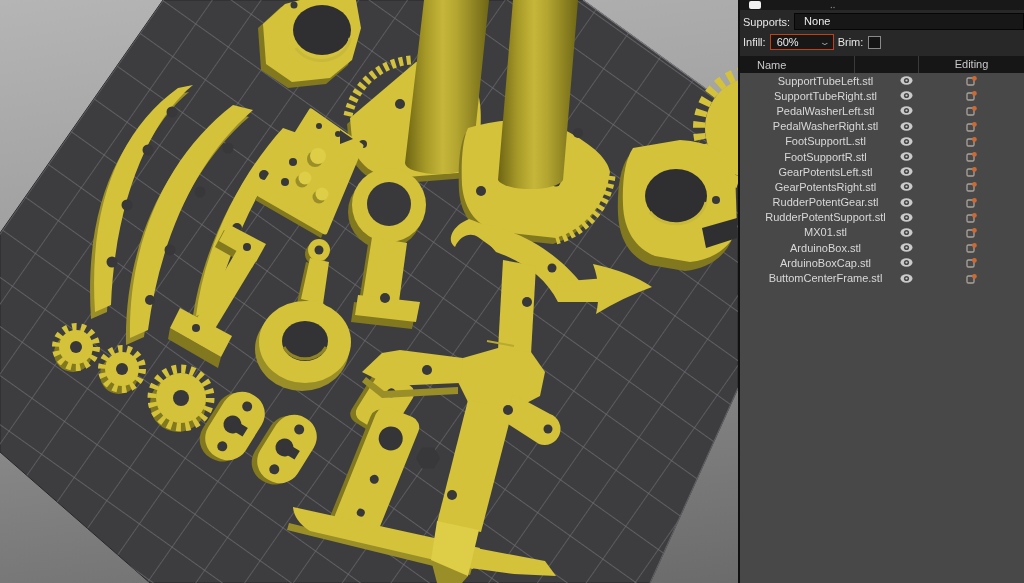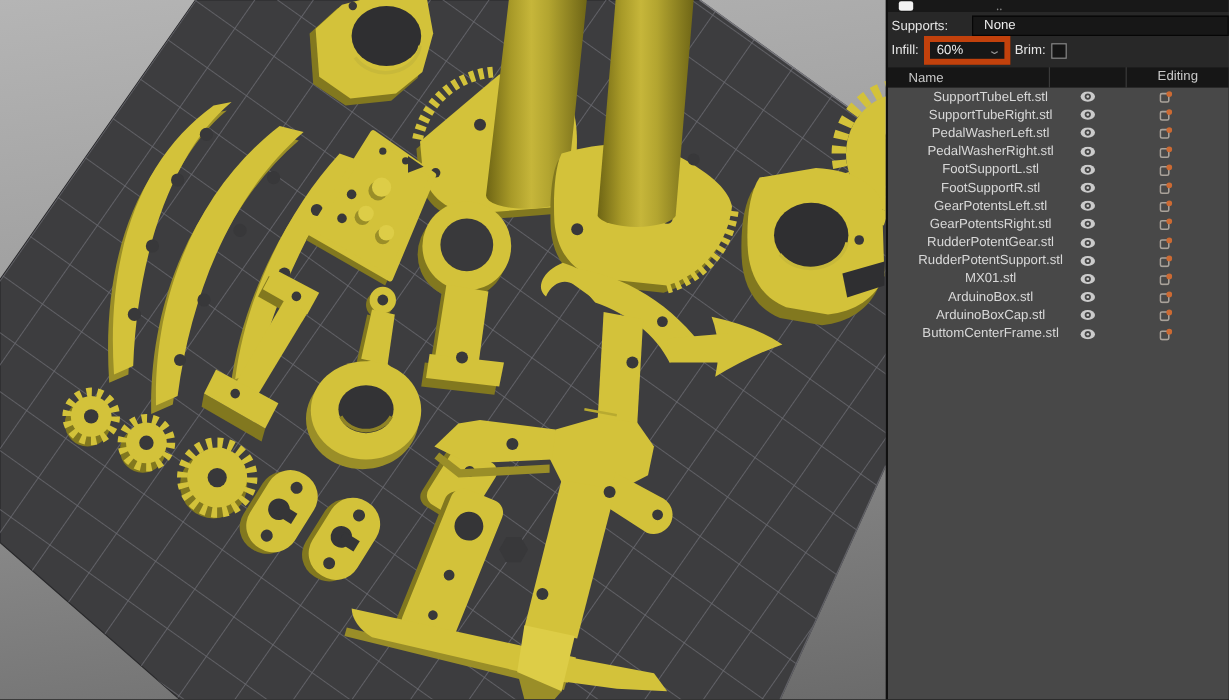--- a/index.html
+++ b/index.html
@@ -22,35 +22,35 @@
   .bed{fill:var(--bed)}
   
   .panel{width:286px;box-sizing:border-box;border-left:2px solid #101010;
          background:#484848;color:#dadada;font-size:11px;display:flex;flex-direction:column;}
   .top-strip{height:10px;background:#181818;position:relative;flex:0 0 auto;}
   .top-strip .mini-icon{position:absolute;left:9px;top:1px;width:12px;height:8px;
         background:#f2f2f2;border-radius:2px;}
   .top-strip .dots{position:absolute;left:90px;top:-3px;color:#8a8a8a;font-size:10px;letter-spacing:2px;}
   .opts{background:#282828;padding:2px 0 4px 3px;flex:0 0 auto;}
   .row-supports{display:flex;align-items:center;height:19px;}
-  .row-supports .lbl{color:#e6e6e6;margin-right:20px;white-space:nowrap;}
+  .row-supports .lbl{color:#e6e6e6;margin-right:4px;white-space:nowrap;}
   .field-supports{flex:1;height:15px;line-height:15px;background:#171717;border:1px solid #060606;
         color:#ececec;padding-left:9px;}
   .row-infill{display:flex;align-items:center;height:20px;margin-top:1px;}
   .lbl{color:#e6e6e6;}
-  .combo{width:56px;height:14px;background:#171717;border:5px solid #c2410c;display:flex;
+  .combo{width:56px;height:14px;background:#171717;border:1px solid #c2410c;display:flex;
         align-items:center;padding-left:6px;margin-left:4px;color:#ececec;}
   .combo .val{flex:1;}
   .combo .chev{color:#9a9a9a;font-size:9px;margin-right:4px;transform:scaleX(1.6);}
   .brim-lbl{margin-left:4px;}
   .checkbox{width:11px;height:11px;background:#151515;border:1px solid #8a8a8a;margin-left:5px;}
   .list-header{display:flex;height:17px;background:#161616;align-items:center;color:#c9c9c9;flex:0 0 auto;gap:40px;}
   .col-name{flex:1;padding-left:17px;}
   .col-eye{width:24px;height:100%;border-left:1px solid #3a3a3a;box-sizing:border-box;}
-  .col-edit{width:86px;height:100%;border-left:1px solid #3a3a3a;box-sizing:border-box;
+  .col-edit{width:106px;height:100%;border-left:1px solid #3a3a3a;box-sizing:border-box;
         text-align:center;line-height:17px;}
   .obj-list{flex:1;overflow:hidden;}
   .row{display:flex;align-items:center;height:15.2px;}
   .row .name{flex:1;padding-left:17px;white-space:nowrap;overflow:hidden;color:#d8d8d8;text-align:center;}
   .cell-eye{width:24px;display:flex;justify-content:center;align-items:center;}
   .cell-edit{width:106px;display:flex;justify-content:center;align-items:center;}
 </style>
 </head>
 <body>
 

